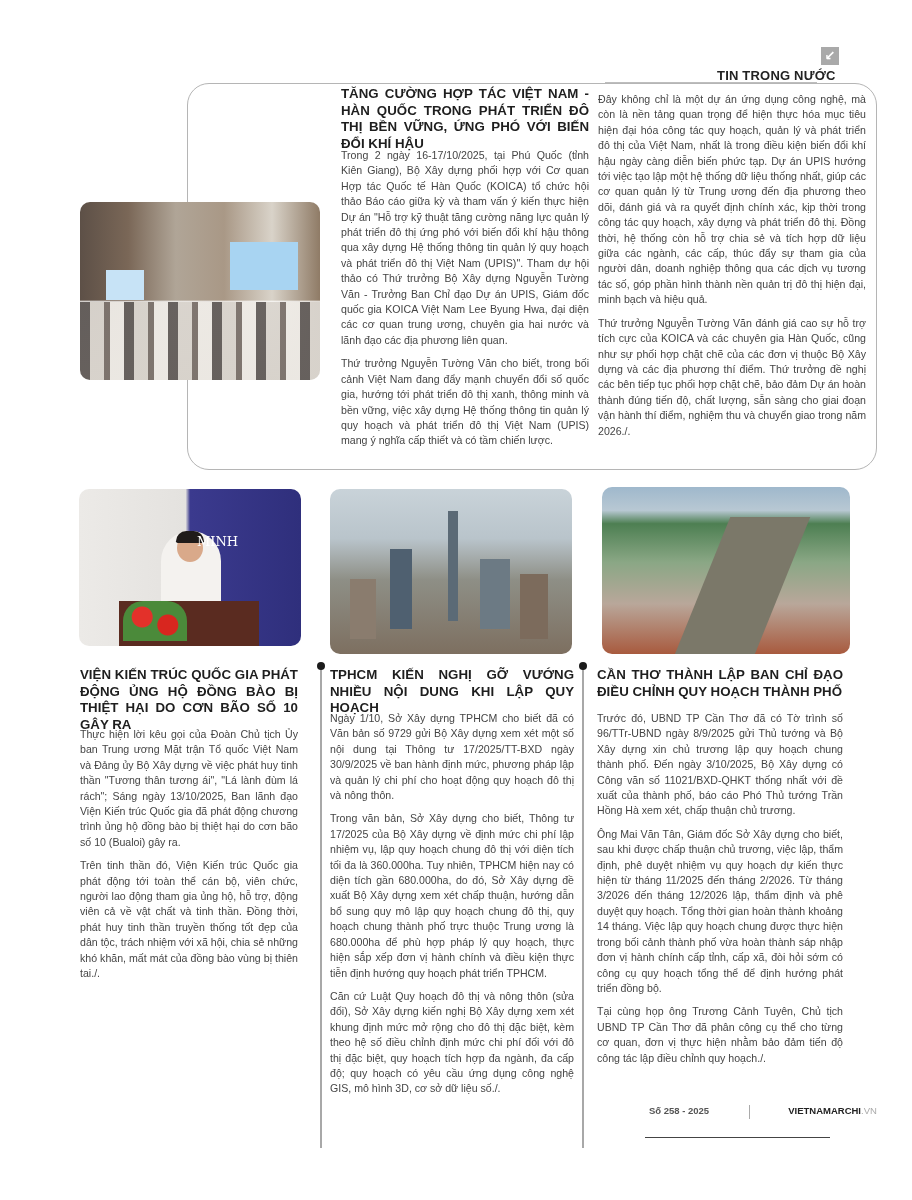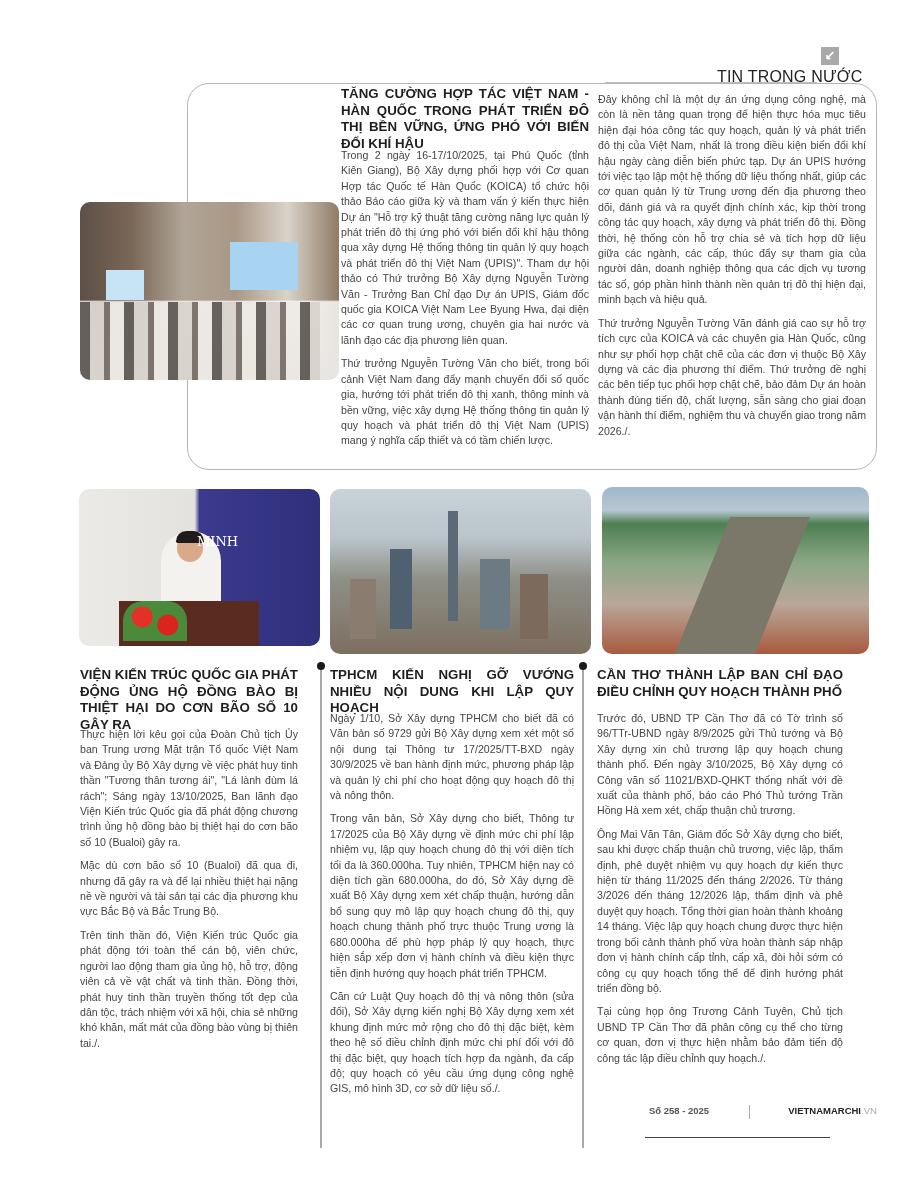--- a/index.html
+++ b/index.html
@@ -4,36 +4,36 @@
 <style>
   html, body { margin: 0; padding: 0; }
   body {
     width: 912px; height: 1200px; position: relative; overflow: hidden;
     background: #ffffff; color: #3a3a3a;
     font-family: "Liberation Sans", "DejaVu Sans", sans-serif;
   }
   .abs { position: absolute; }
   
   .section-label {
-    left: 717px; top: 68px; font-size: 16px; font-weight: normal; color: #222; letter-spacing: 0.2px;
+    left: 717px; top: 68px; font-size: 13px; font-weight: bold; color: #222; letter-spacing: 0.2px;
   }
   .section-icon {
     left: 821px; top: 47px; width: 18px; height: 18px; background: #a9a9a9; color: #fff;
     font-size: 13px; font-weight: bold; text-align: center; line-height: 18px;
   }
   .header-rule { left: 605px; top: 82px; width: 212px; height: 1px; background: #bdbdbd; }
 
   
   .feature-box {
     left: 187px; top: 83px; width: 690px; height: 387px;
     border: 1px solid #b5b5b5; border-radius: 22px 22px 22px 22px;
     box-sizing: border-box;
   }
   .photo {
-    border-radius: 10px; overflow: hidden; padding-left: 19px;
+    border-radius: 10px; overflow: hidden;
   }
   .photo-conf {
     left: 80px; top: 202px; width: 240px; height: 178px;
     background:
       linear-gradient(180deg, rgba(0,0,0,0) 55%, rgba(255,255,255,0.8) 56%, #e8e6e2 100%),
       linear-gradient(90deg, #5d5047 0%, #7a6757 20%, #b0a597 40%, #a99886 60%, #d9d3c9 80%, #8f7b66 100%);
   }
   .screen1 { left: 150px; top: 40px; width: 68px; height: 48px; background: #a8d4f2; }
   .screen2 { left: 26px; top: 68px; width: 38px; height: 30px; background: #c7e3f6; }
   .crowd {
@@ -148,21 +148,20 @@
 </div>
 
 <div class="abs col-divider" style="left:320px;top:668px;height:480px;"></div>
 <div class="abs col-dot" style="left:317px;top:662px;"></div>
 <div class="abs col-divider" style="left:582px;top:668px;height:480px;"></div>
 <div class="abs col-dot" style="left:579px;top:662px;"></div>
 
 <div class="abs title c1-title">VIỆN KIẾN TRÚC QUỐC GIA PHÁT ĐỘNG ỦNG HỘ ĐỒNG BÀO BỊ THIỆT HẠI DO CƠN BÃO SỐ 10 GÂY RA</div>
 <div class="abs body-text c1-body">
   <p>Thực hiện lời kêu gọi của Đoàn Chủ tịch Ủy ban Trung ương Mặt trận Tổ quốc Việt Nam và Đảng ủy Bộ Xây dựng về việc phát huy tinh thần "Tương thân tương ái", "Lá lành đùm lá rách"; Sáng ngày 13/10/2025, Ban lãnh đạo Viện Kiến trúc Quốc gia đã phát động chương trình ủng hộ đồng bào bị thiệt hại do cơn bão số 10 (Bualoi) gây ra.</p>
-  <p>Mặc dù cơn bão số 10 (Bualoi) đã qua đi, nhưng đã gây ra và để lại nhiều thiệt hại nặng nề về người và tài sản tại các địa phương khu vực Bắc Bộ và Bắc Trung Bộ.</p>
   <p>Trên tinh thần đó, Viện Kiến trúc Quốc gia phát động tới toàn thể cán bộ, viên chức, người lao động tham gia ủng hộ, hỗ trợ, động viên cả về vật chất và tinh thần. Đồng thời, phát huy tinh thần truyền thống tốt đẹp của dân tộc, trách nhiệm với xã hội, chia sẻ những khó khăn, mất mát của đồng bào vùng bị thiên tai./.</p>
 </div>
 
 <div class="abs title c2-title">TPHCM KIẾN NGHỊ GỠ VƯỚNG NHIỀU NỘI DUNG KHI LẬP QUY HOẠCH</div>
 <div class="abs body-text c2-body">
   <p>Ngày 1/10, Sở Xây dựng TPHCM cho biết đã có Văn bản số 9729 gửi Bộ Xây dựng xem xét một số nội dung tại Thông tư 17/2025/TT-BXD ngày 30/9/2025 về ban hành định mức, phương pháp lập và quản lý chi phí cho hoạt động quy hoạch đô thị và nông thôn.</p>
   <p>Trong văn bản, Sở Xây dựng cho biết, Thông tư 17/2025 của Bộ Xây dựng về định mức chi phí lập nhiệm vụ, lập quy hoạch chung đô thị với diện tích tối đa là 360.000ha. Tuy nhiên, TPHCM hiện nay có diện tích gần 680.000ha, do đó, Sở Xây dựng đề xuất Bộ Xây dựng xem xét chấp thuận, hướng dẫn bổ sung quy mô lập quy hoạch chung đô thị, quy hoạch chung thành phố trực thuộc Trung ương là 680.000ha để phù hợp pháp lý quy hoạch, thực hiện sắp xếp đơn vị hành chính và điều kiện thực tiễn định hướng quy hoạch phát triển TPHCM.</p>
   <p>Căn cứ Luật Quy hoạch đô thị và nông thôn (sửa đổi), Sở Xây dựng kiến nghị Bộ Xây dựng xem xét khung định mức mở rộng cho đô thị đặc biệt, kèm theo hệ số điều chỉnh định mức chi phí đối với đô thị đặc biệt, quy hoạch tích hợp đa ngành, đa cấp độ; quy hoạch có yêu cầu ứng dụng công nghệ GIS, mô hình 3D, cơ sở dữ liệu số./.</p>
 </div>
 

